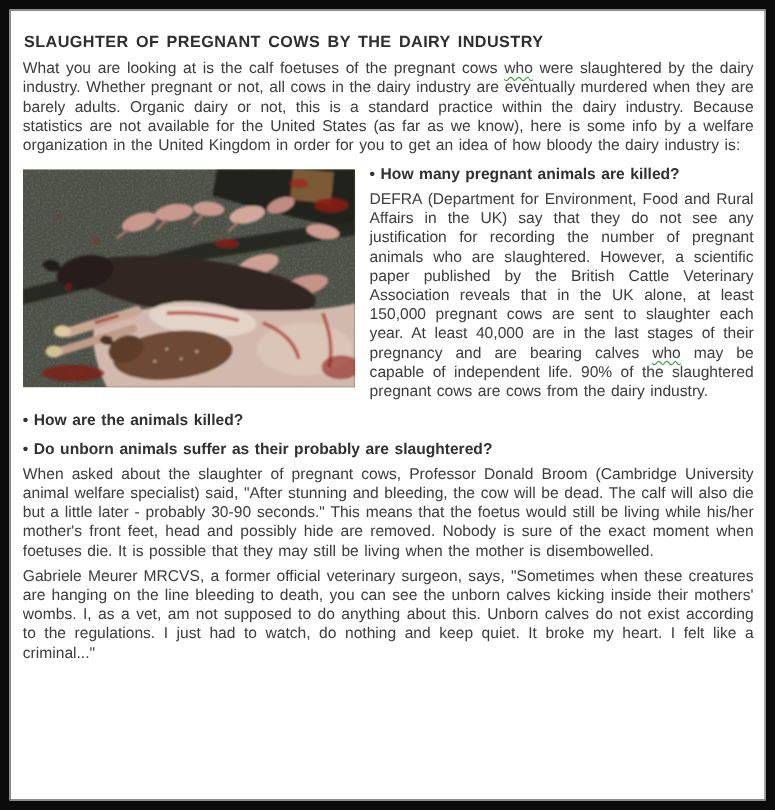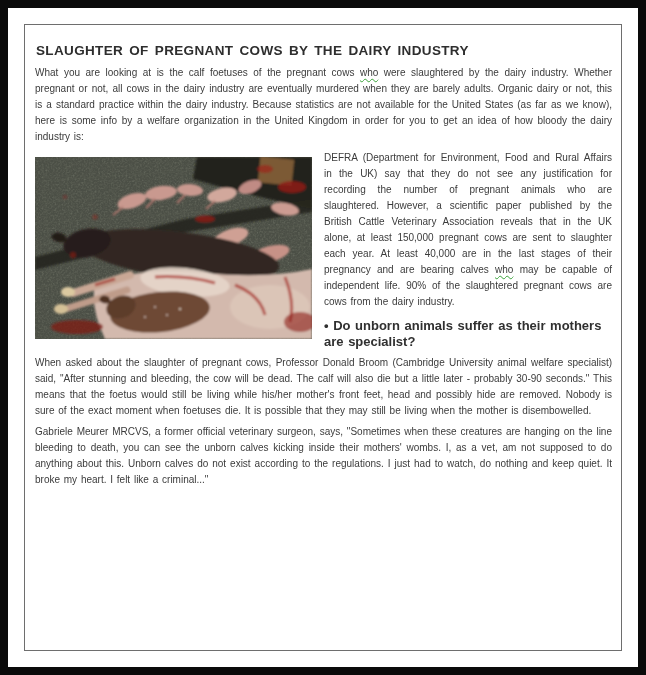--- a/index.html
+++ b/index.html
@@ -1,20 +1,20 @@
 <!DOCTYPE html>
 <html><head>
 <meta charset="utf-8">
 <style>
   html,body{margin:0;padding:0;background:#ffffff;}
   body{width:646px;height:675px;font-family:"Liberation Sans",sans-serif;}
-  .frame{box-sizing:border-box;width:646px;height:675px;border:8px solid #0a0a0a;padding:16px;background:#ffffff;}
+  .frame{box-sizing:border-box;width:646px;height:675px;border:8px solid #0a0a0a;padding:0;background:#ffffff;}
   .inner{box-sizing:border-box;width:100%;height:100%;border:1px solid #6e6e6e;padding:9px 9px 4px 10px;overflow:hidden;background:#ffffff;}
   h1.title{font-size:13.5px;line-height:17px;font-weight:bold;color:#2e2e2e;margin:8px 1px 6px 1px;letter-spacing:.35px;word-spacing:2px;}
-  p.body{font-size:10px;line-height:16px;text-align:justify;color:#3b3b3b;margin:0 0 5px 0;word-spacing:1px;}
+  p.body{font-size:13px;line-height:16px;text-align:justify;color:#3b3b3b;margin:0 0 5px 0;word-spacing:1px;}
   h2.q{font-size:13px;line-height:16px;font-weight:bold;color:#303030;margin:8px 0 5px 0;word-spacing:1px;}
   h2.clear{clear:left;}
   .squiggle{text-decoration-line:underline;text-decoration-style:wavy;text-decoration-color:#3aa33a;text-decoration-thickness:1px;text-underline-offset:2px;}
   figure.photo{float:left;width:277px;height:182px;margin:7px 12px 10px 0;padding:0;overflow:hidden;}
   figure.photo svg{display:block;}
 </style>
 </head>
 <body>
 
 <div class="frame">
@@ -83,26 +83,28 @@
               <circle cx="110" cy="160" r="1"></circle>
           </g>
           <ellipse cx="42" cy="170" rx="26" ry="7" fill="#7d1b15" opacity=".75"></ellipse>
           <circle cx="38" cy="98" r="3" fill="#8e1d17" opacity=".6"></circle>
           <circle cx="60" cy="60" r="2.5" fill="#8e1d17" opacity=".5"></circle>
           <circle cx="30" cy="40" r="2" fill="#8e1d17" opacity=".45"></circle>
         </g>
       </svg>
     </figure>
 
+    <h2 class="q">• How many pregnant animals are killed?</h2>
 
     <p class="body"><span>DEFRA (Department for Environment, Food and Rural Affairs in the UK) say that they do not see any justification for recording the number of pregnant animals who are slaughtered. However, a scientific paper published by the British Cattle Veterinary Association reveals that in the UK alone, at least 150,000 pregnant cows are sent to slaughter each year. At least 40,000 are in the last stages of their pregnancy and are bearing calves </span><span class="squiggle">who</span><span> may be capable of independent life. 90% of the slaughtered pregnant cows are cows from the dairy industry.</span></p>
 
+    <h2 class="q clear">• How are the animals killed?</h2>
 
 
-    <h2 class="q">• Do unborn animals suffer as their mothers are specialist?</h2>
+    <h2 class="q">• Do unborn animals suffer as their probably are slaughtered?</h2>
 
 
     <p class="body">When asked about the slaughter of pregnant cows, Professor Donald Broom (Cambridge University animal welfare specialist) said, "After stunning and bleeding, the cow will be dead. The calf will also die but a little later - probably 30-90 seconds." This means that the foetus would still be living while his/her mother's front feet, head and possibly hide are removed. Nobody is sure of the exact moment when foetuses die. It is possible that they may still be living when the mother is disembowelled.</p>
 
     <p class="body">Gabriele Meurer MRCVS, a former official veterinary surgeon, says, "Sometimes when these creatures are hanging on the line bleeding to death, you can see the unborn calves kicking inside their mothers' wombs. I, as a vet, am not supposed to do anything about this. Unborn calves do not exist according to the regulations. I just had to watch, do nothing and keep quiet. It broke my heart. I felt like a criminal..."</p>
 
   </div>
 </div>
 
 </body></html>

